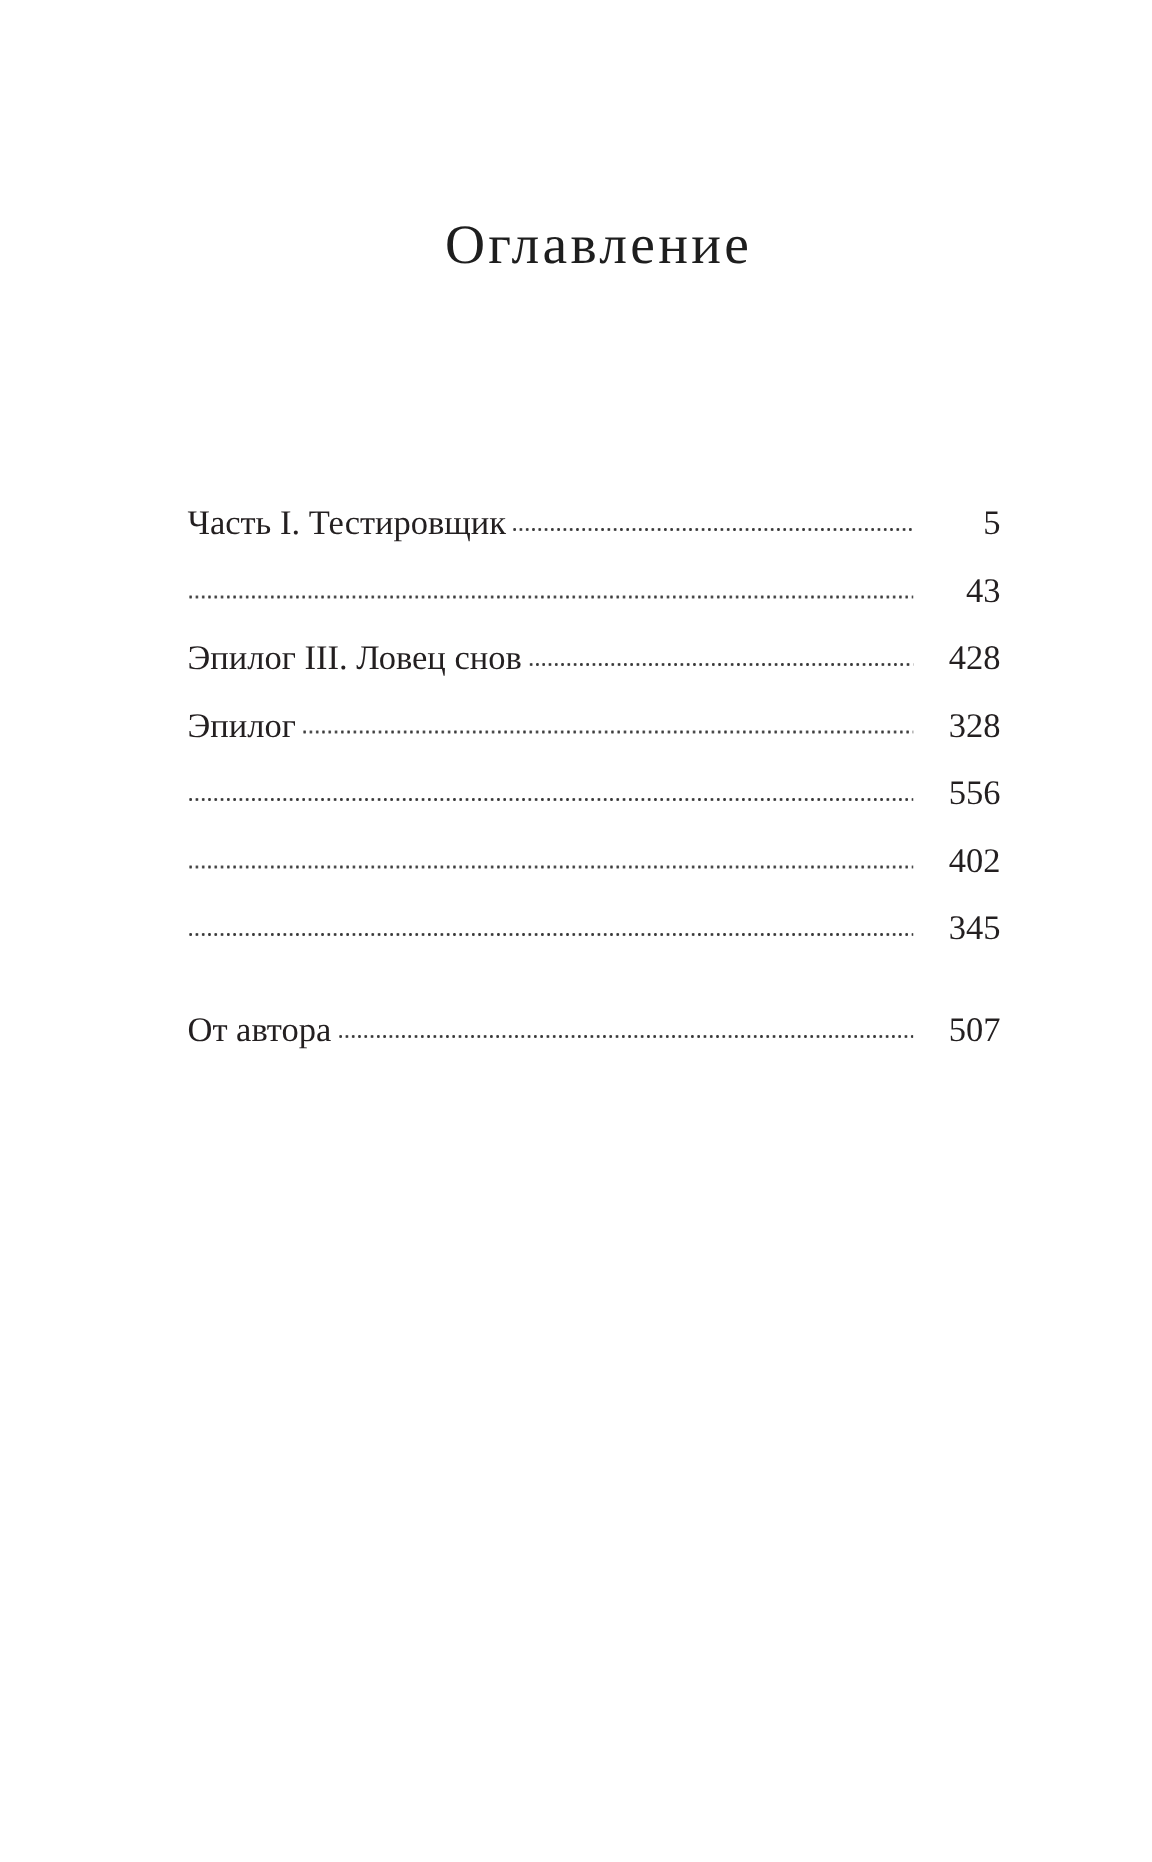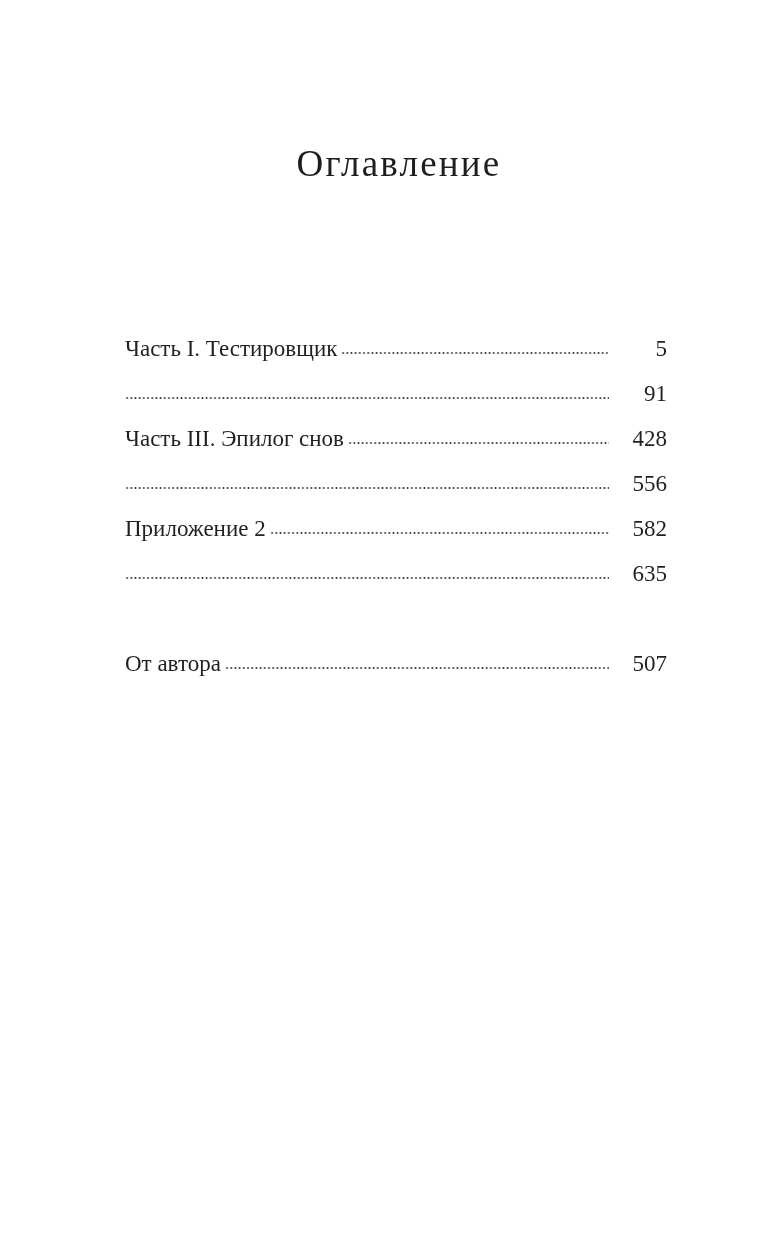--- a/index.html
+++ b/index.html
@@ -33,21 +33,21 @@
       left: 125px;
       width: 542px;
       top: 333px;
     }
     .toc-group {
       margin: 0;
       padding: 0;
       font-family: Liberation Serif, serif;
     }
     .toc-group + .toc-group {
-      margin-top: 45px;
+      margin-top: 23px;
     }
     .toc-entry {
       display: flex;
       align-items: baseline;
       height: 45px;
       line-height: 32px;
       font-size: 23px;
       white-space: nowrap;
     }
     .toc-label {
@@ -85,39 +85,43 @@
 
 <div class="toc">
   <div class="toc-group">
     <div class="toc-entry">
       <span class="toc-label">Часть I. Тестировщик</span>
       <span class="toc-leader"></span>
       <span class="toc-page">5</span>
     </div>
     <div class="toc-entry">
       <span class="toc-leader"></span>
-      <span class="toc-page">91</span>
+      <span class="toc-page">43</span>
     </div>
     <div class="toc-entry">
-      <span class="toc-label">Часть III. Эпилог снов</span>
+      <span class="toc-label">Эпилог III. Ловец снов</span>
       <span class="toc-leader"></span>
       <span class="toc-page">428</span>
+    </div>
+    <div class="toc-entry">
+      <span class="toc-label">Эпилог</span>
+      <span class="toc-leader"></span>
+      <span class="toc-page">328</span>
     </div>
     <div class="toc-entry">
       <span class="toc-leader"></span>
       <span class="toc-page">556</span>
     </div>
     <div class="toc-entry">
-      <span class="toc-label">Приложение 2</span>
       <span class="toc-leader"></span>
-      <span class="toc-page">582</span>
+      <span class="toc-page">402</span>
     </div>
     <div class="toc-entry">
       <span class="toc-leader"></span>
-      <span class="toc-page">635</span>
+      <span class="toc-page">345</span>
     </div>
   </div>
 
   <div class="toc-group">
     <div class="toc-entry">
       <span class="toc-label">От автора</span>
       <span class="toc-leader"></span>
       <span class="toc-page">507</span>
     </div>
   </div>

